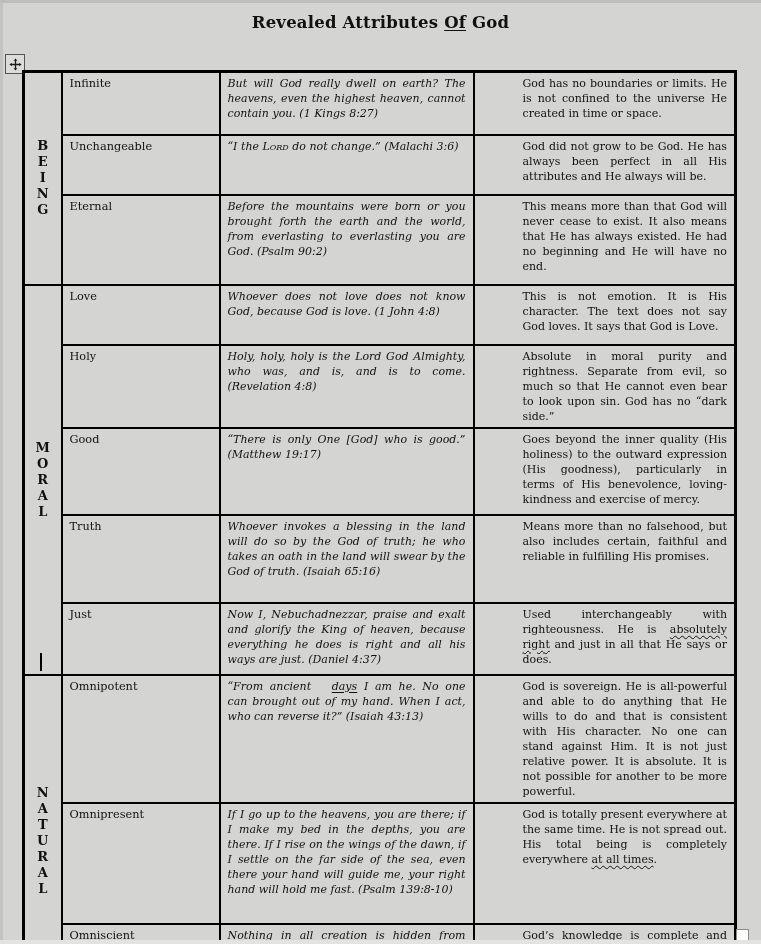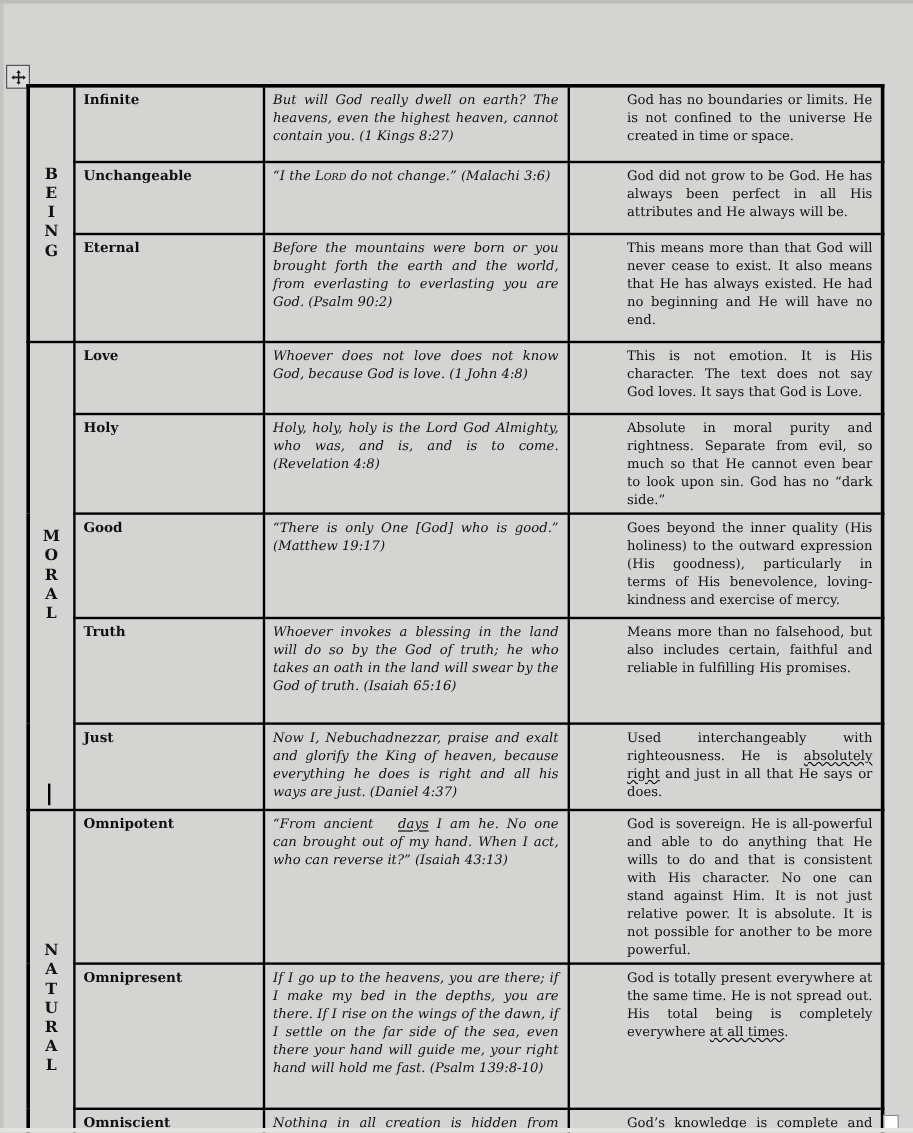--- a/index.html
+++ b/index.html
@@ -33,38 +33,39 @@
   .doc-table td{
     border:2px solid #000;vertical-align:top;
     padding:3px 7px;font-size:11px;line-height:15px;
     background:#d4d4d2;overflow:hidden;
   }
   td.group{text-align:center;vertical-align:middle;padding:0;}
   .glabel{
     display:inline-block;white-space:pre-line;
     font-weight:bold;font-size:13px;line-height:16px;
   }
-  td.attr span{font-weight:bold;font-size:11.3px;}
+  td.attr span{font-weight:normal;font-size:11.3px;}
   td.quote{font-style:italic;text-align:justify;}
   td.expl{text-align:justify;padding-left:48px;}
   .sc{font-variant:small-caps;}
   .usolid2{text-decoration:underline;text-underline-offset:2px;margin-left:14px;}
   .wavy{text-decoration:underline wavy;text-decoration-thickness:1px;text-underline-offset:2px;}
   .cursor-bar{position:absolute;left:40px;top:653px;width:2px;height:18px;background:#000;}
   .resize-handle{
     position:absolute;left:736px;top:929px;width:11px;height:11px;
     background:#fdfdfd;border:1px solid #8a8a8a;
   }
   .bottom-strip{position:absolute;left:0;bottom:0;width:100%;height:4px;background:#e3e3e1;}
 </style>
 </head>
 <body>
 
 <div class="canvas">
 
+  <div class="title"><span>Revealed Attributes </span><span class="usolid">Of</span><span> God</span></div>
 
 
   <div class="move-handle">
     <span>
         <svg viewBox="0 0 16 16">
           <path d="M8 0.5 L10.3 3.4 H8.8 V7.2 H12.6 V5.7 L15.5 8 L12.6 10.3 V8.8 H8.8 V12.6 H10.3 L8 15.5 L5.7 12.6 H7.2 V8.8 H3.4 V10.3 L0.5 8 L3.4 5.7 V7.2 H7.2 V3.4 H5.7 Z" fill="#1a1a1a"></path>
         </svg>
       </span>
   </div>
 

